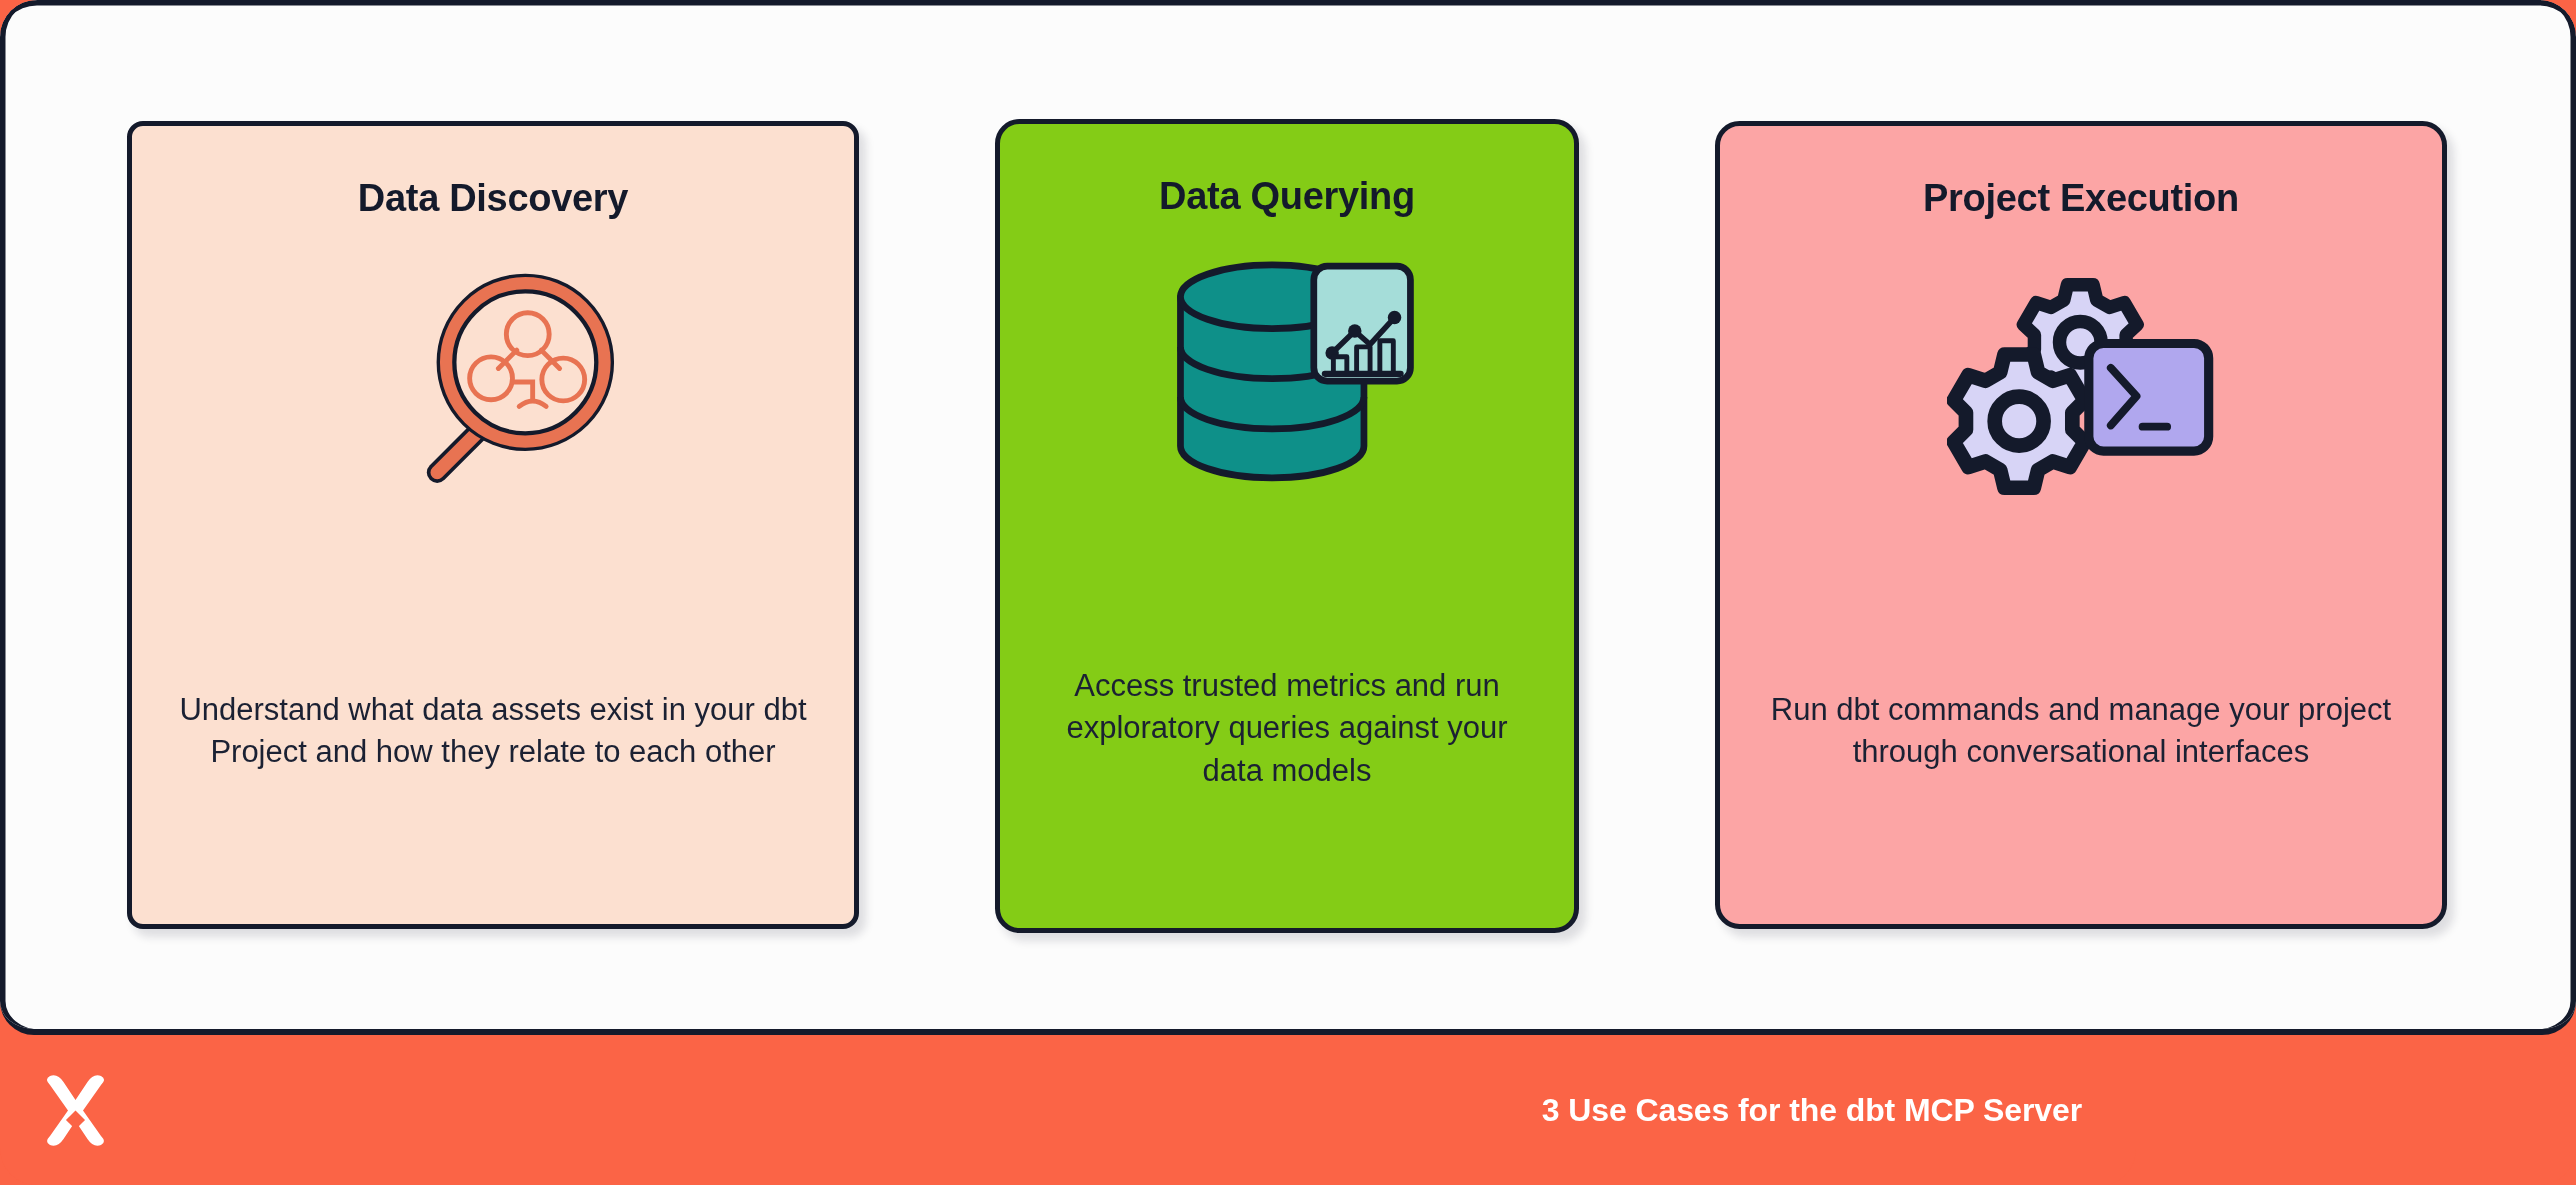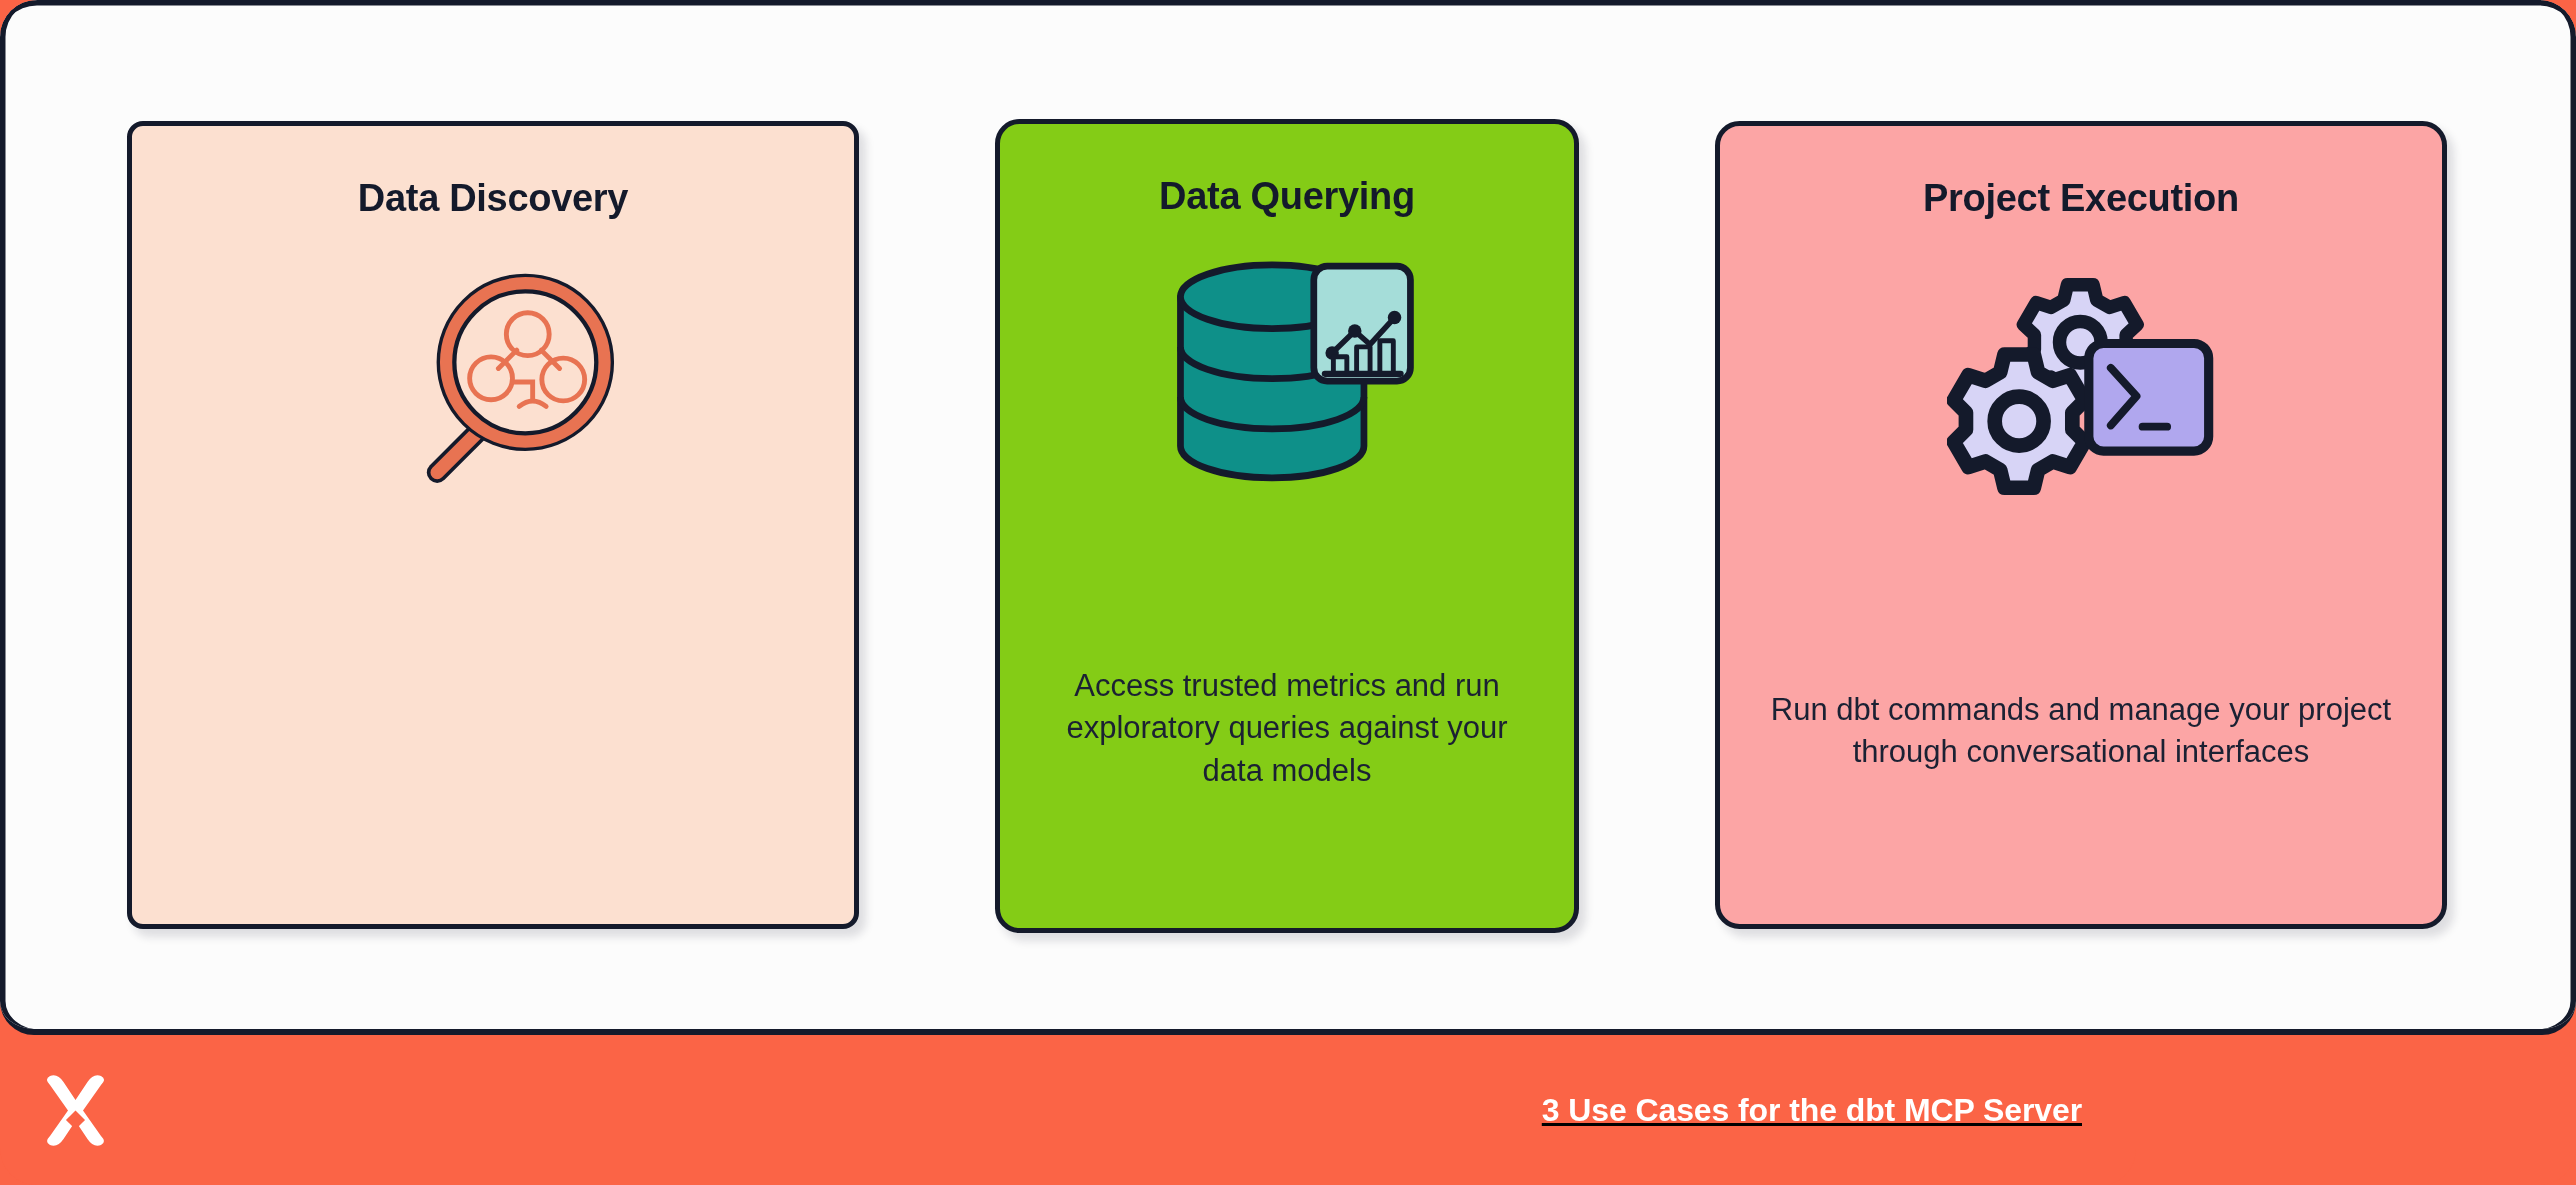--- a/index.html
+++ b/index.html
@@ -106,21 +106,20 @@
     position: absolute;
     left: 0;
     top: 1035px;
     width: 2136px;
     height: 151px;
     background: #FB6446;
     display: flex;
     align-items: center;
     justify-content: space-between;
     border-radius: 0 0 37px 37px;
-    text-decoration: underline;
   }
   #footer-logo {
     margin-left: 38px;
     width: 75px;
     height: 75px;
     display: block;
   }
   #footer-caption {
     margin-right: 54px;
     color: #FFFFFF;
@@ -157,20 +156,21 @@
               <line x1="288" y1="152" x2="318" y2="182"></line>
               <circle cx="266" cy="126" r="35"></circle>
               <circle cx="206" cy="198" r="35"></circle>
               <circle cx="324" cy="200" r="35"></circle>
               <polyline points="241,204 274,204 274,232"></polyline>
               <path d="M 252 244 Q 274 226 296 244"></path>
             </g>
           </svg>
         </div>
 
+        <div class="card-body">Understand what data assets exist in your dbt Project and how they relate to each other</div>
       </div>
 
       <div class="card card-2">
         <div class="card-title">Data Querying</div>
 
         <div class="icon-slot">
           <svg width="263" height="245" viewBox="0 0 430 400">
 
             <g stroke="#141A2B" stroke-width="11" stroke-linejoin="round">
               <path d="M 40 68 L 40 312 A 150 52 0 0 0 340 312 L 340 68 Z" fill="#0E9089"></path>

